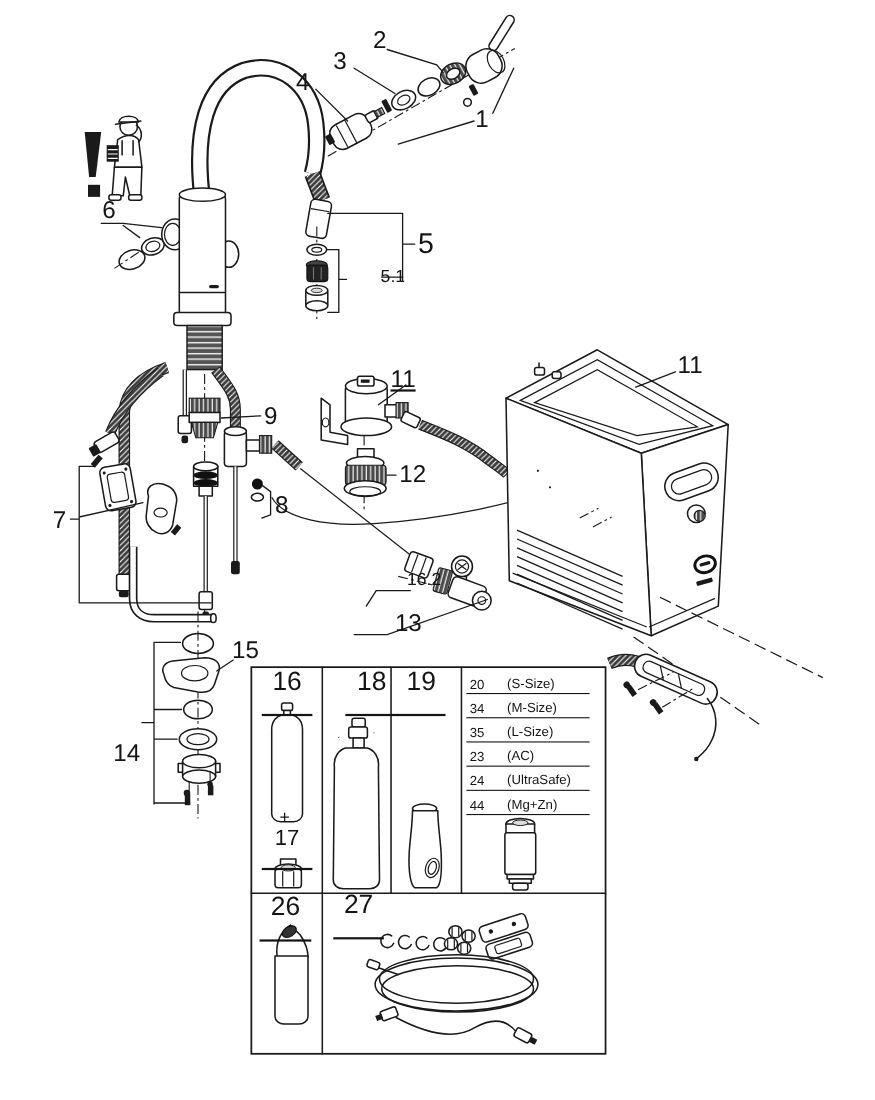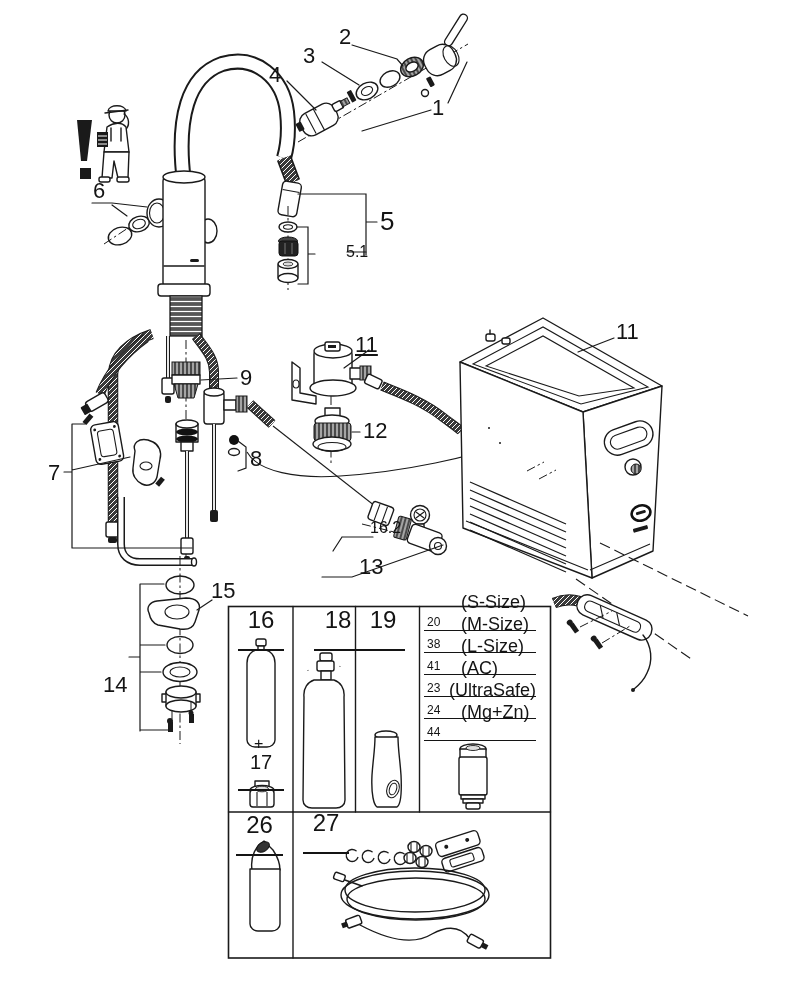--- a/index.html
+++ b/index.html
@@ -22,21 +22,21 @@
   .bo{fill:none;stroke:#1a1a1a;stroke-linecap:butt;}
   .bp{fill:none;stroke:url(#braidP);stroke-linecap:butt;}
   .lbl{position:absolute;line-height:1;color:#141414;white-space:nowrap;}
   .f23{font-size:22px;} .f26{font-size:26px;} .f16{font-size:16px;margin-left:28px;}
   .hdr{position:absolute;text-align:center;border-bottom:2px solid #141414;
        font-size:24px;line-height:1;padding-bottom:17px;}
   .vrows{position:absolute;left:424px;top:609px;width:112px;}
   .vrow{height:22px;border-bottom:1.6px solid #141414;display:flex;align-items:flex-end;
         padding:0 0 1px 3px;box-sizing:border-box;}
   .vnum{font-size:12px;width:34px;}
-  .vsize{font-size:18px;padding-bottom:16px;}
+  .vsize{font-size:12px;padding-bottom:1px;}
   .plus{position:absolute;font-size:16px;}
 </style>
 </head>
 <body>
 
 <div class="stage">
 
 <svg width="795" height="1000" viewBox="0 0 795 1000">
   <defs>
     <pattern id="braidP" width="5" height="5" patternUnits="userSpaceOnUse">
@@ -499,25 +499,25 @@
   <div class="hdr" style="left:238px;top:608px;width:46px;">16</div>
   <div class="hdr" style="left:314px;top:608px;width:48px;">18</div>
   <div class="hdr" style="left:361px;top:608px;width:44px;">19</div>
 
   <div class="vrows">
     <div class="vrow">
       <span class="vnum">20</span>
       <span class="vsize">(S-Size)</span>
     </div>
     <div class="vrow">
-      <span class="vnum">38</span>
+      <span class="vnum">34</span>
       <span class="vsize">(M-Size)</span>
     </div>
     <div class="vrow">
-      <span class="vnum">41</span>
+      <span class="vnum">35</span>
       <span class="vsize">(L-Size)</span>
     </div>
     <div class="vrow">
       <span class="vnum">23</span>
       <span class="vsize">(AC)</span>
     </div>
     <div class="vrow">
       <span class="vnum">24</span>
       <span class="vsize">(UltraSafe)</span>
     </div>

